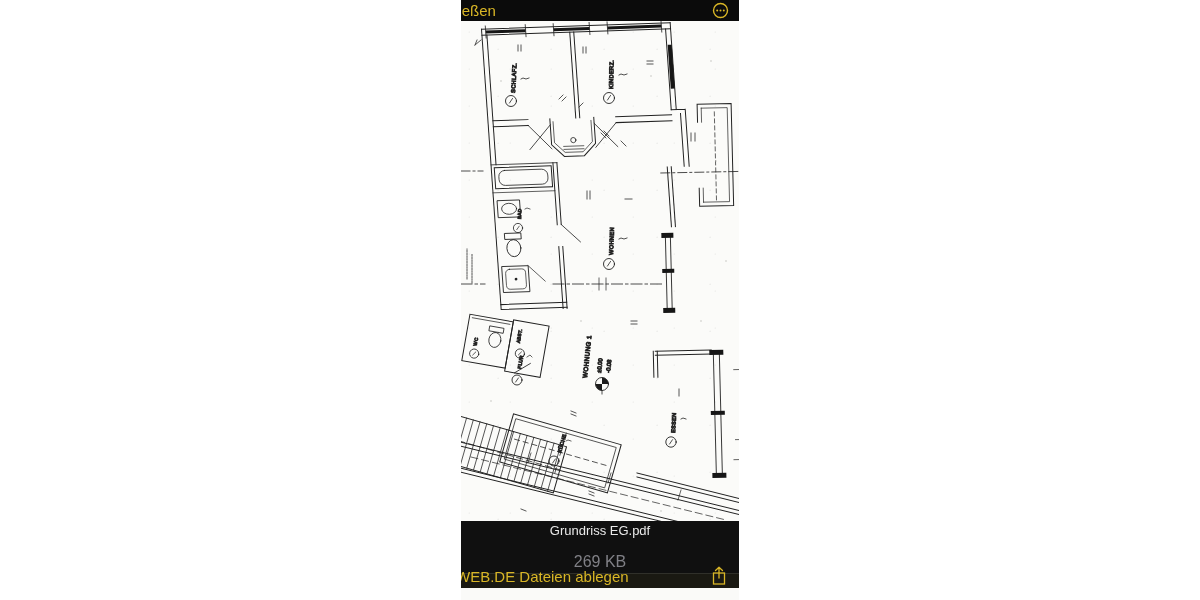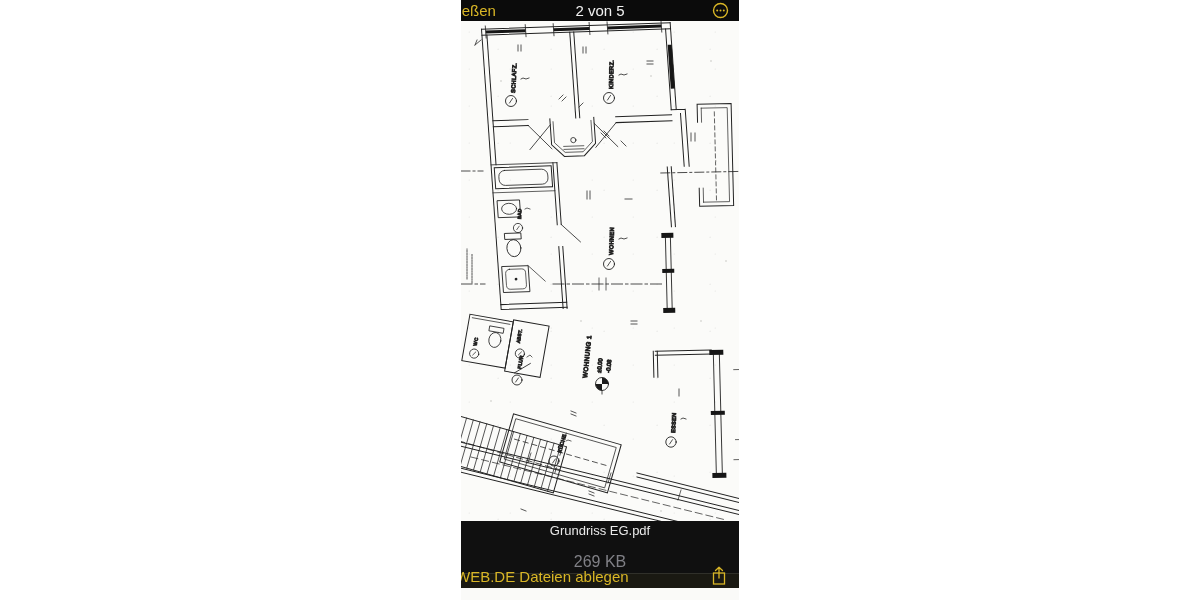--- a/index.html
+++ b/index.html
@@ -46,21 +46,20 @@
                    height:20px; margin-bottom:-1px; }
 </style>
 </head>
 <body>
 
 <div class="stage">
   <div class="phone">
 
     <div class="nav">
       <button class="back">ließen</button>
-      <div class="title">2 von 5</div>
       <button class="more">
         <span>
           <svg width="17" height="17" viewBox="0 0 17 17">
             <circle cx="8.5" cy="8.5" r="7" fill="none" stroke="#d9b626" stroke-width="1.4"></circle>
             <circle cx="5.2" cy="8.5" r="1" fill="#d9b626"></circle>
             <circle cx="8.5" cy="8.5" r="1" fill="#d9b626"></circle>
             <circle cx="11.8" cy="8.5" r="1" fill="#d9b626"></circle>
           </svg>
         </span>
       </button>

